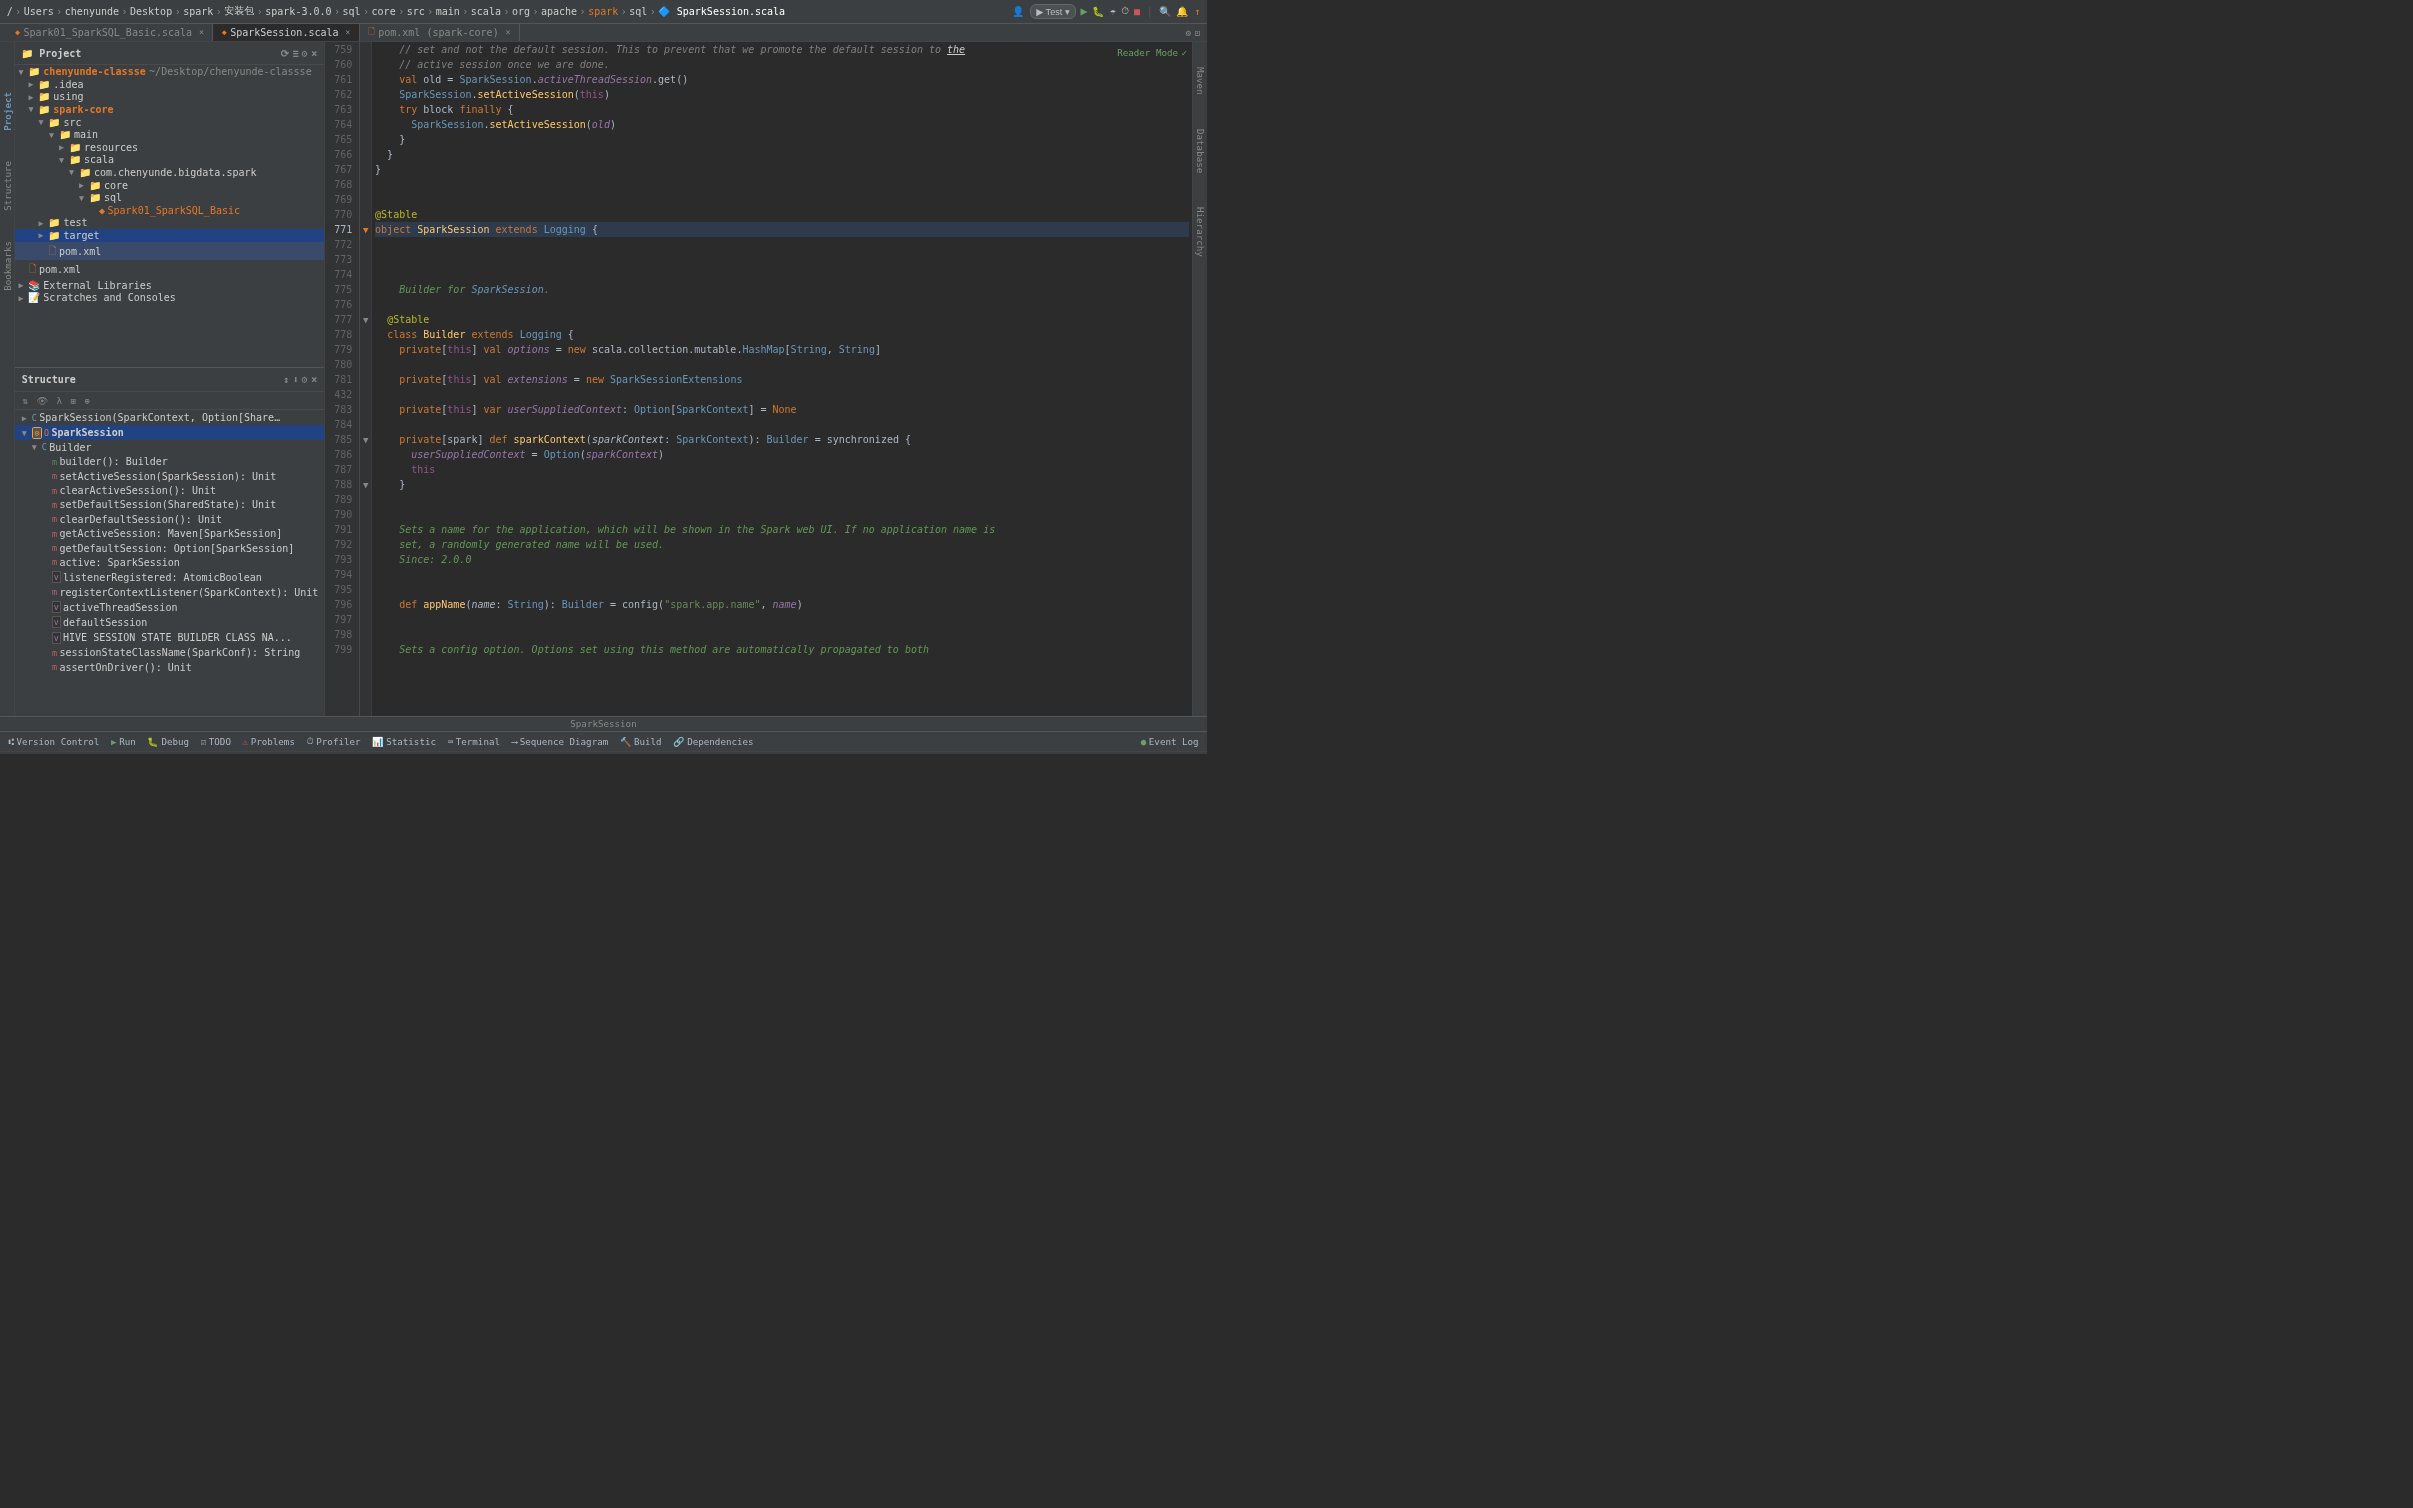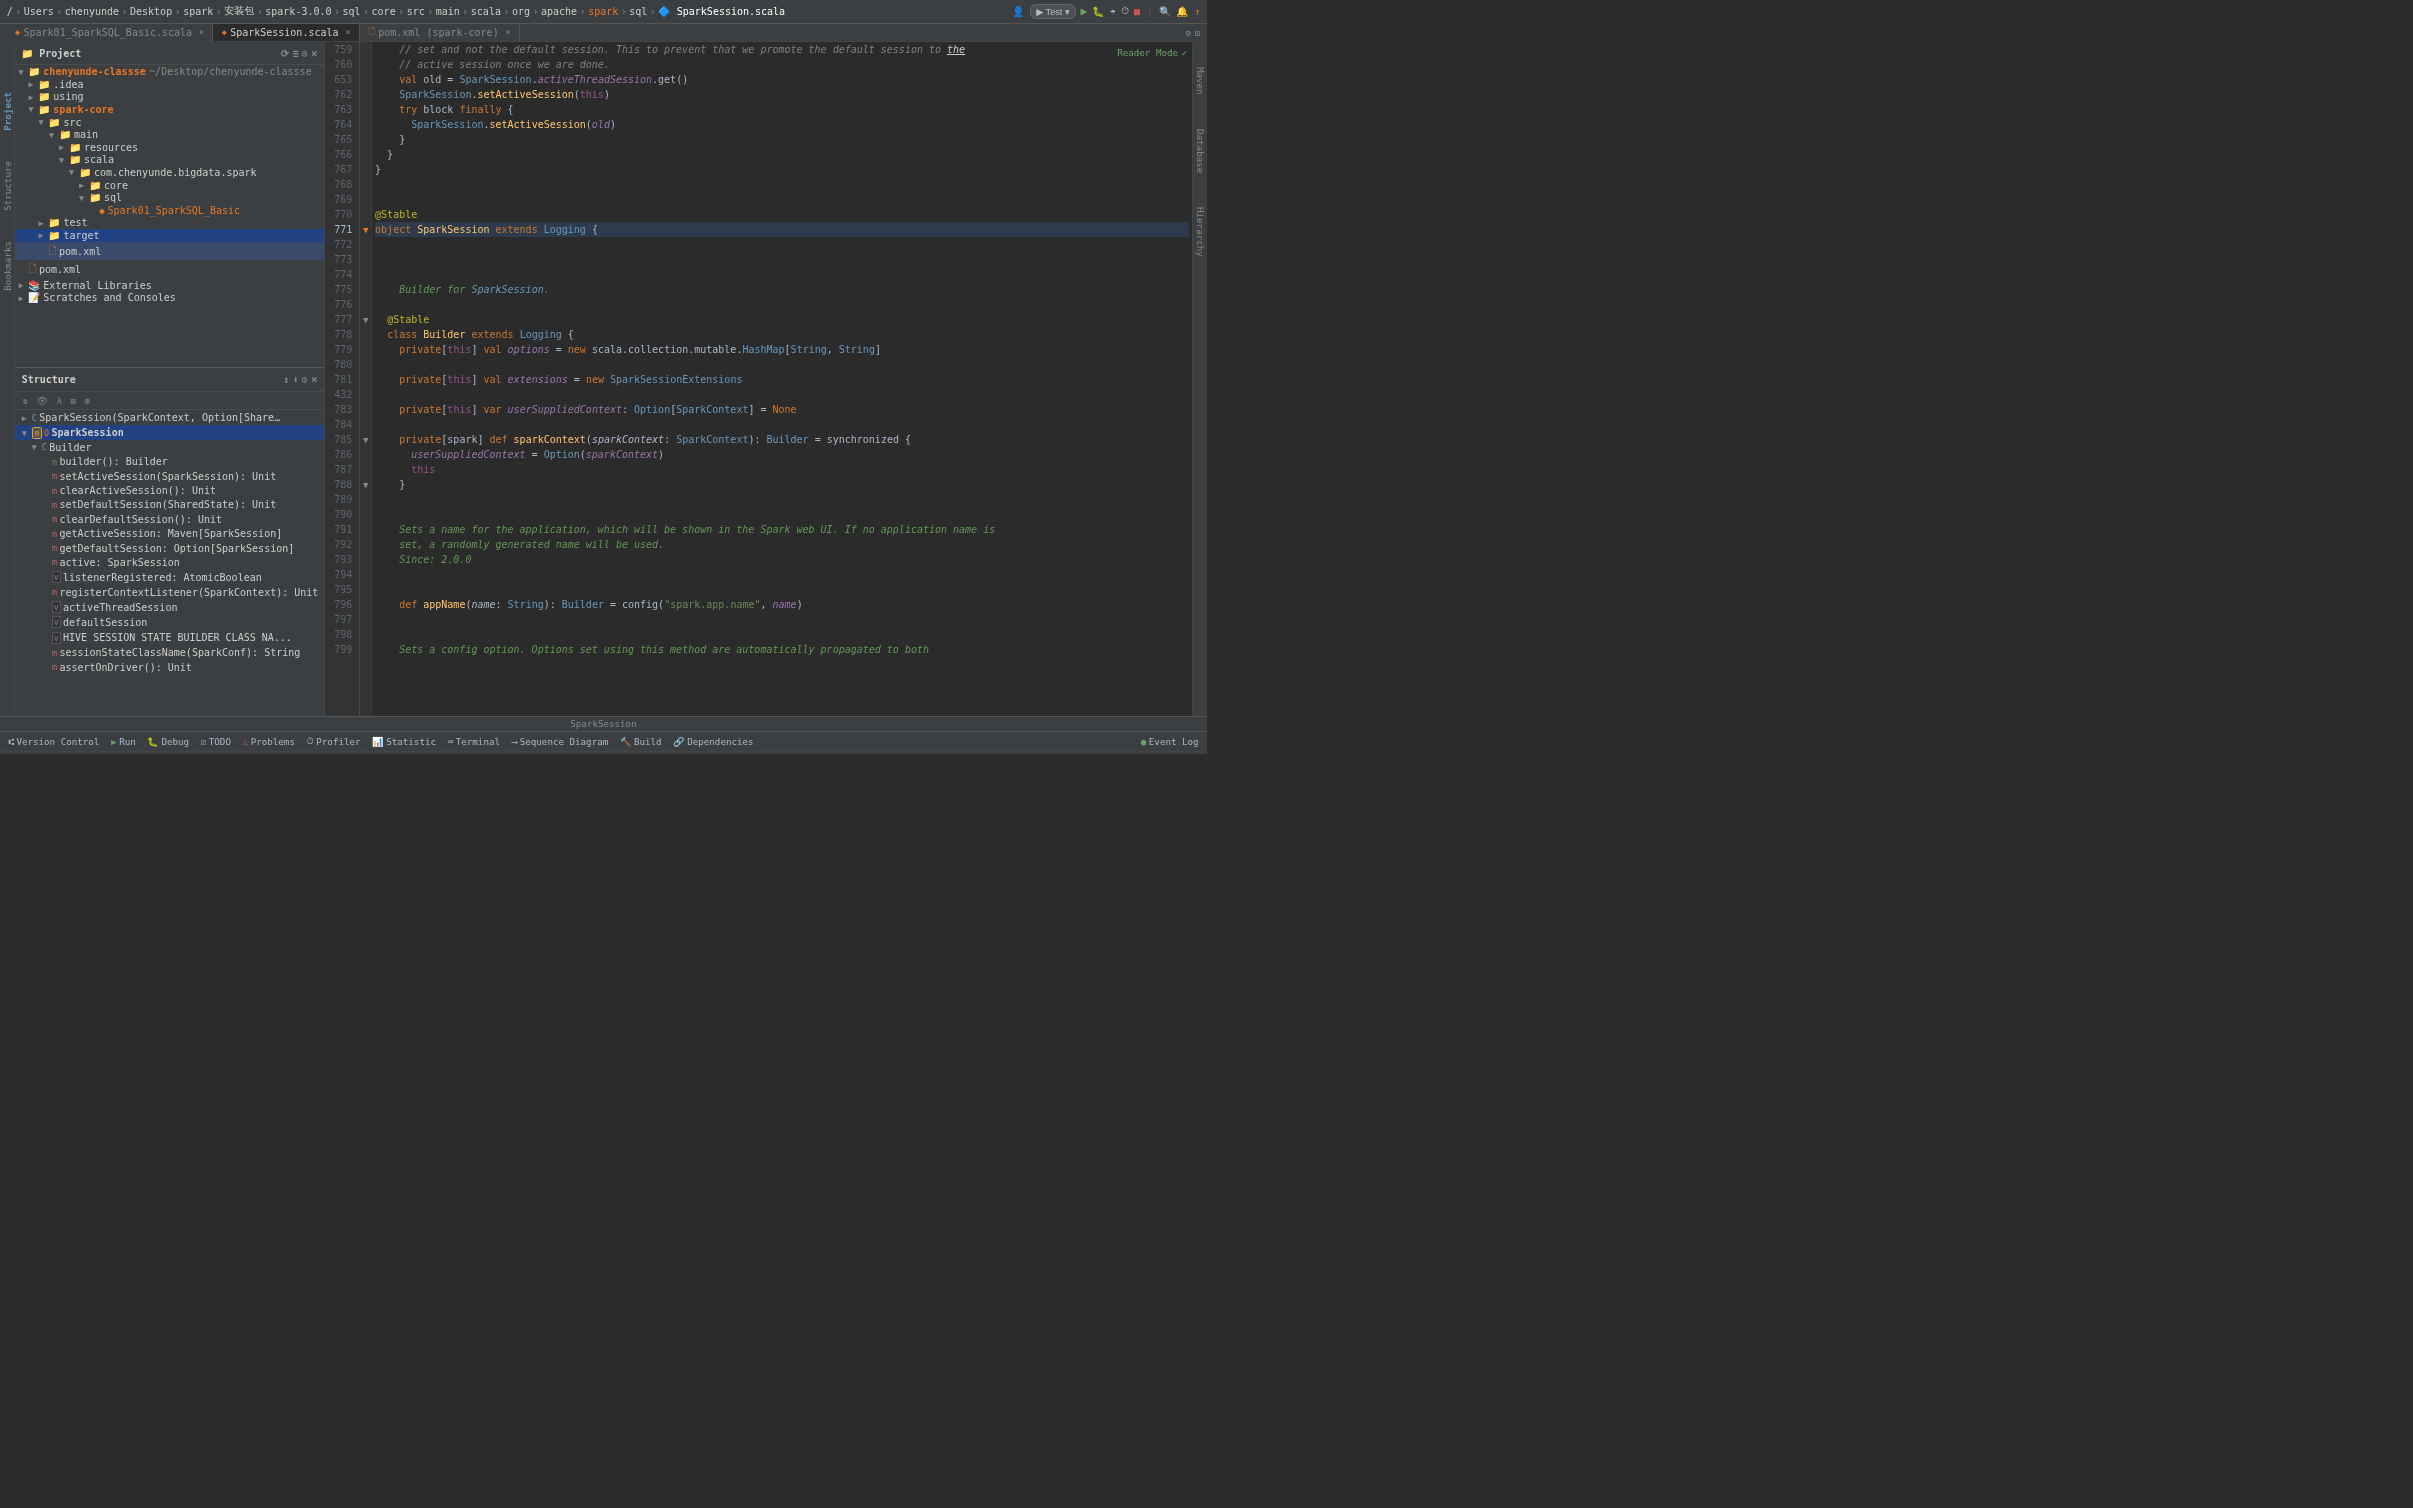--- a/index.html
+++ b/index.html
@@ -718,21 +718,21 @@
     <div style="position:absolute;top:5px;right:20px;z-index:10;display:flex;align-items:center;gap:3.4px;font-size:9.2px;color:#6a9f6a;">
       <span>Reader Mode</span>
       <span style="color:#6a9f6a;cursor:pointer;">✓</span>
     </div>
 
     <div class="code-editor">
 
       <div class="line-numbers">
         <div class="line-num">759</div>
         <div class="line-num">760</div>
-        <div class="line-num">653</div>
+        <div class="line-num">761</div>
         <div class="line-num">762</div>
         <div class="line-num">763</div>
         <div class="line-num">764</div>
         <div class="line-num">765</div>
         <div class="line-num">766</div>
         <div class="line-num">767</div>
         <div class="line-num">768</div>
         <div class="line-num">769</div>
         <div class="line-num">770</div>
         <div class="line-num active">771</div>

